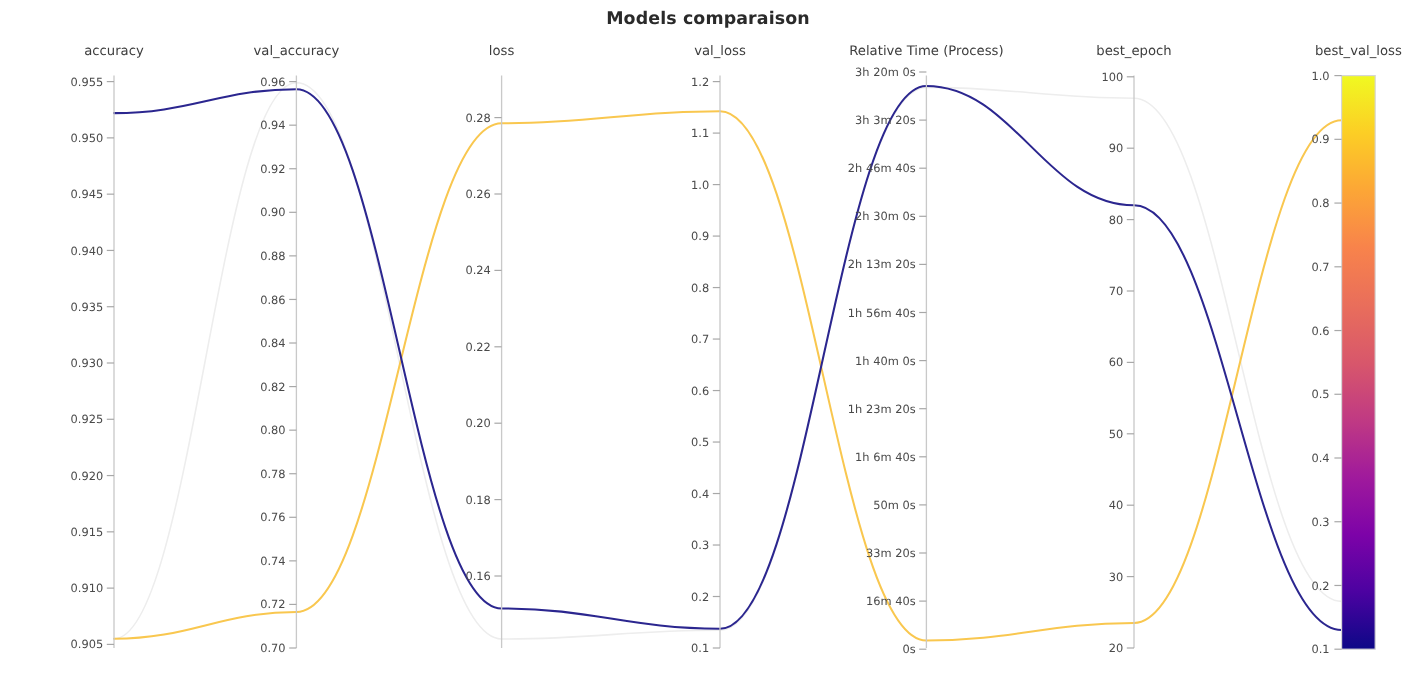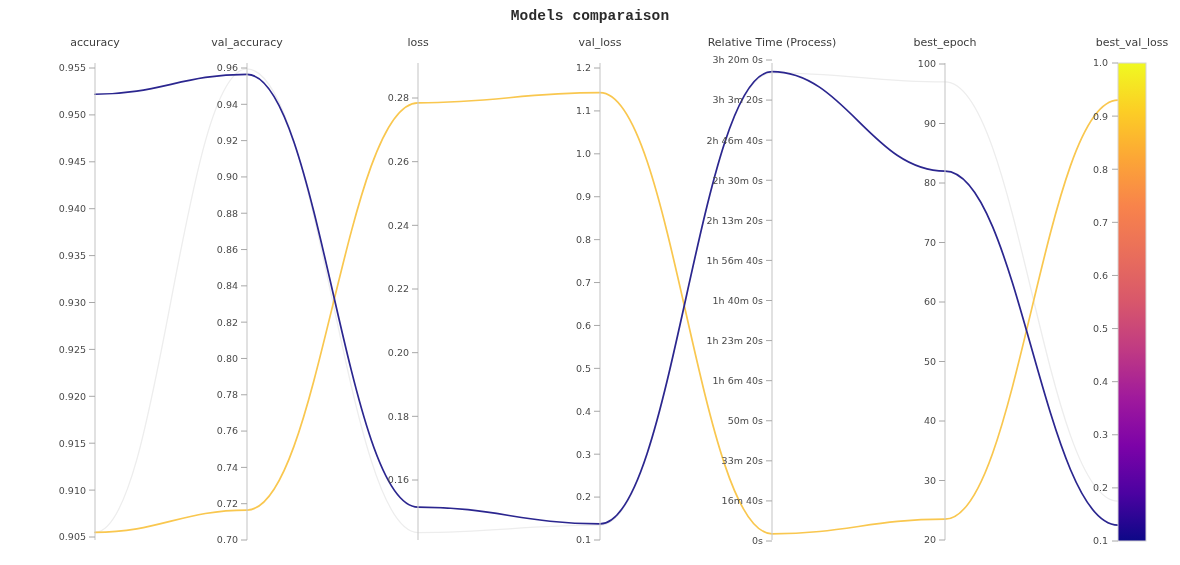--- a/index.html
+++ b/index.html
@@ -1,21 +1,21 @@
 <!DOCTYPE html>
 <html><head>
 <meta charset="utf-8">
 <style>
   html,body{margin:0;padding:0;background:#ffffff;}
   body{width:1180px;height:565px;overflow:hidden;
        font-family:"DejaVu Sans","Liberation Sans",sans-serif;
        color:#2a2a2a;position:relative;}
   #root{position:absolute;inset:0;}
   #chart-title{position:absolute;left:0;right:0;top:8px;text-align:center;
-       font-size:14.5px;font-weight:700;color:#2a2a2a;letter-spacing:.1px;font-family:Liberation Mono, monospace;}
+       font-size:14.5px;font-weight:700;color:#2a2a2a;letter-spacing:.1px;}
   svg#pc{position:absolute;left:0;top:0;}
   .axis-title{font-size:11px;fill:#3d3d3d;text-anchor:middle;
        font-family:"DejaVu Sans","Liberation Sans",sans-serif;}
   .tick-label{font-size:9.5px;fill:#4a4a4a;text-anchor:end;
        font-family:"DejaVu Sans","Liberation Sans",sans-serif;}
   .axis-line{stroke:#c9c9c9;stroke-width:1.1;}
   .tick-mark{stroke:#a8a8a8;stroke-width:1;}
   .pline{fill:none;stroke-linecap:round;stroke-linejoin:round;}
   .cbar-frame{fill:none;stroke:#d6d6d6;stroke-width:1;}
 </style>

